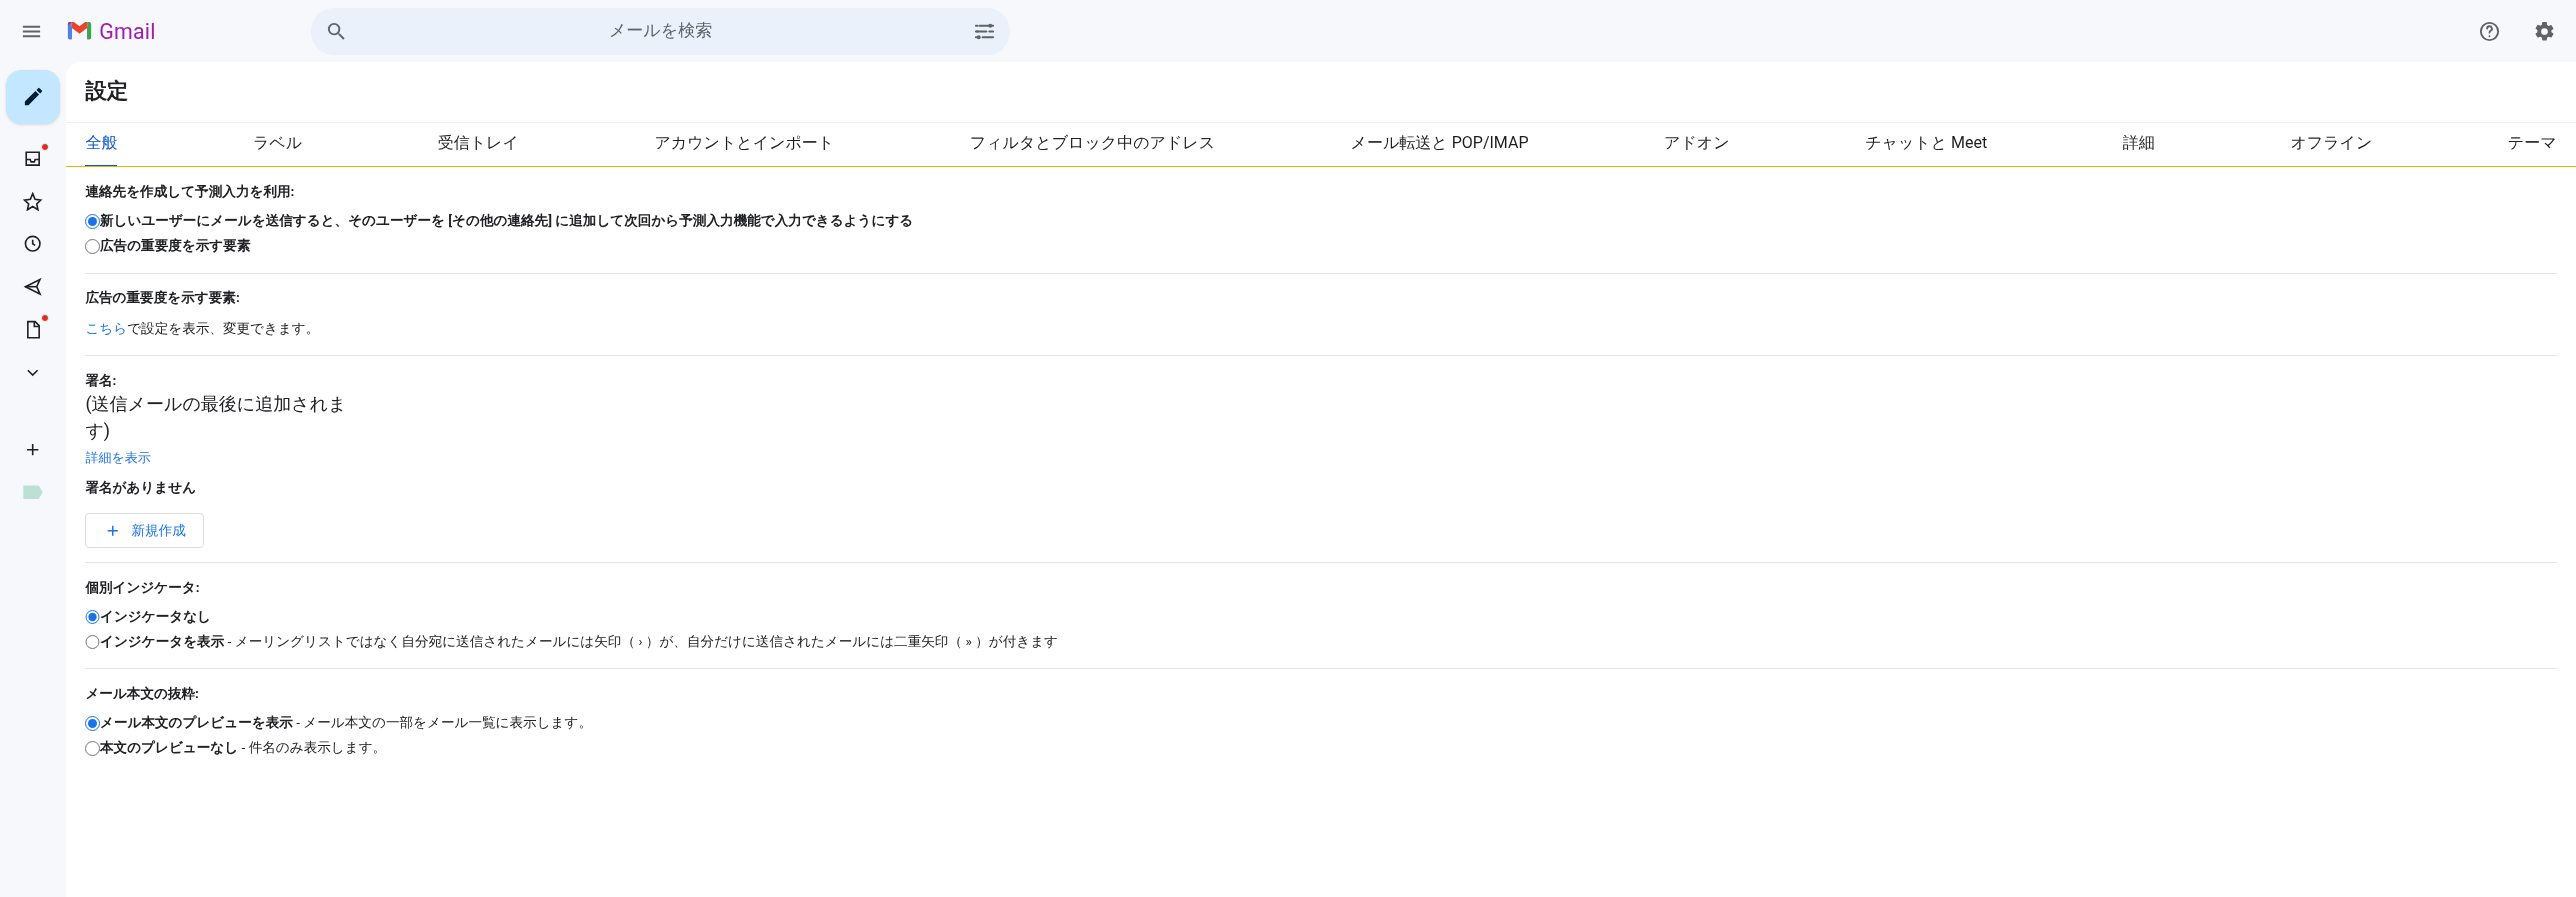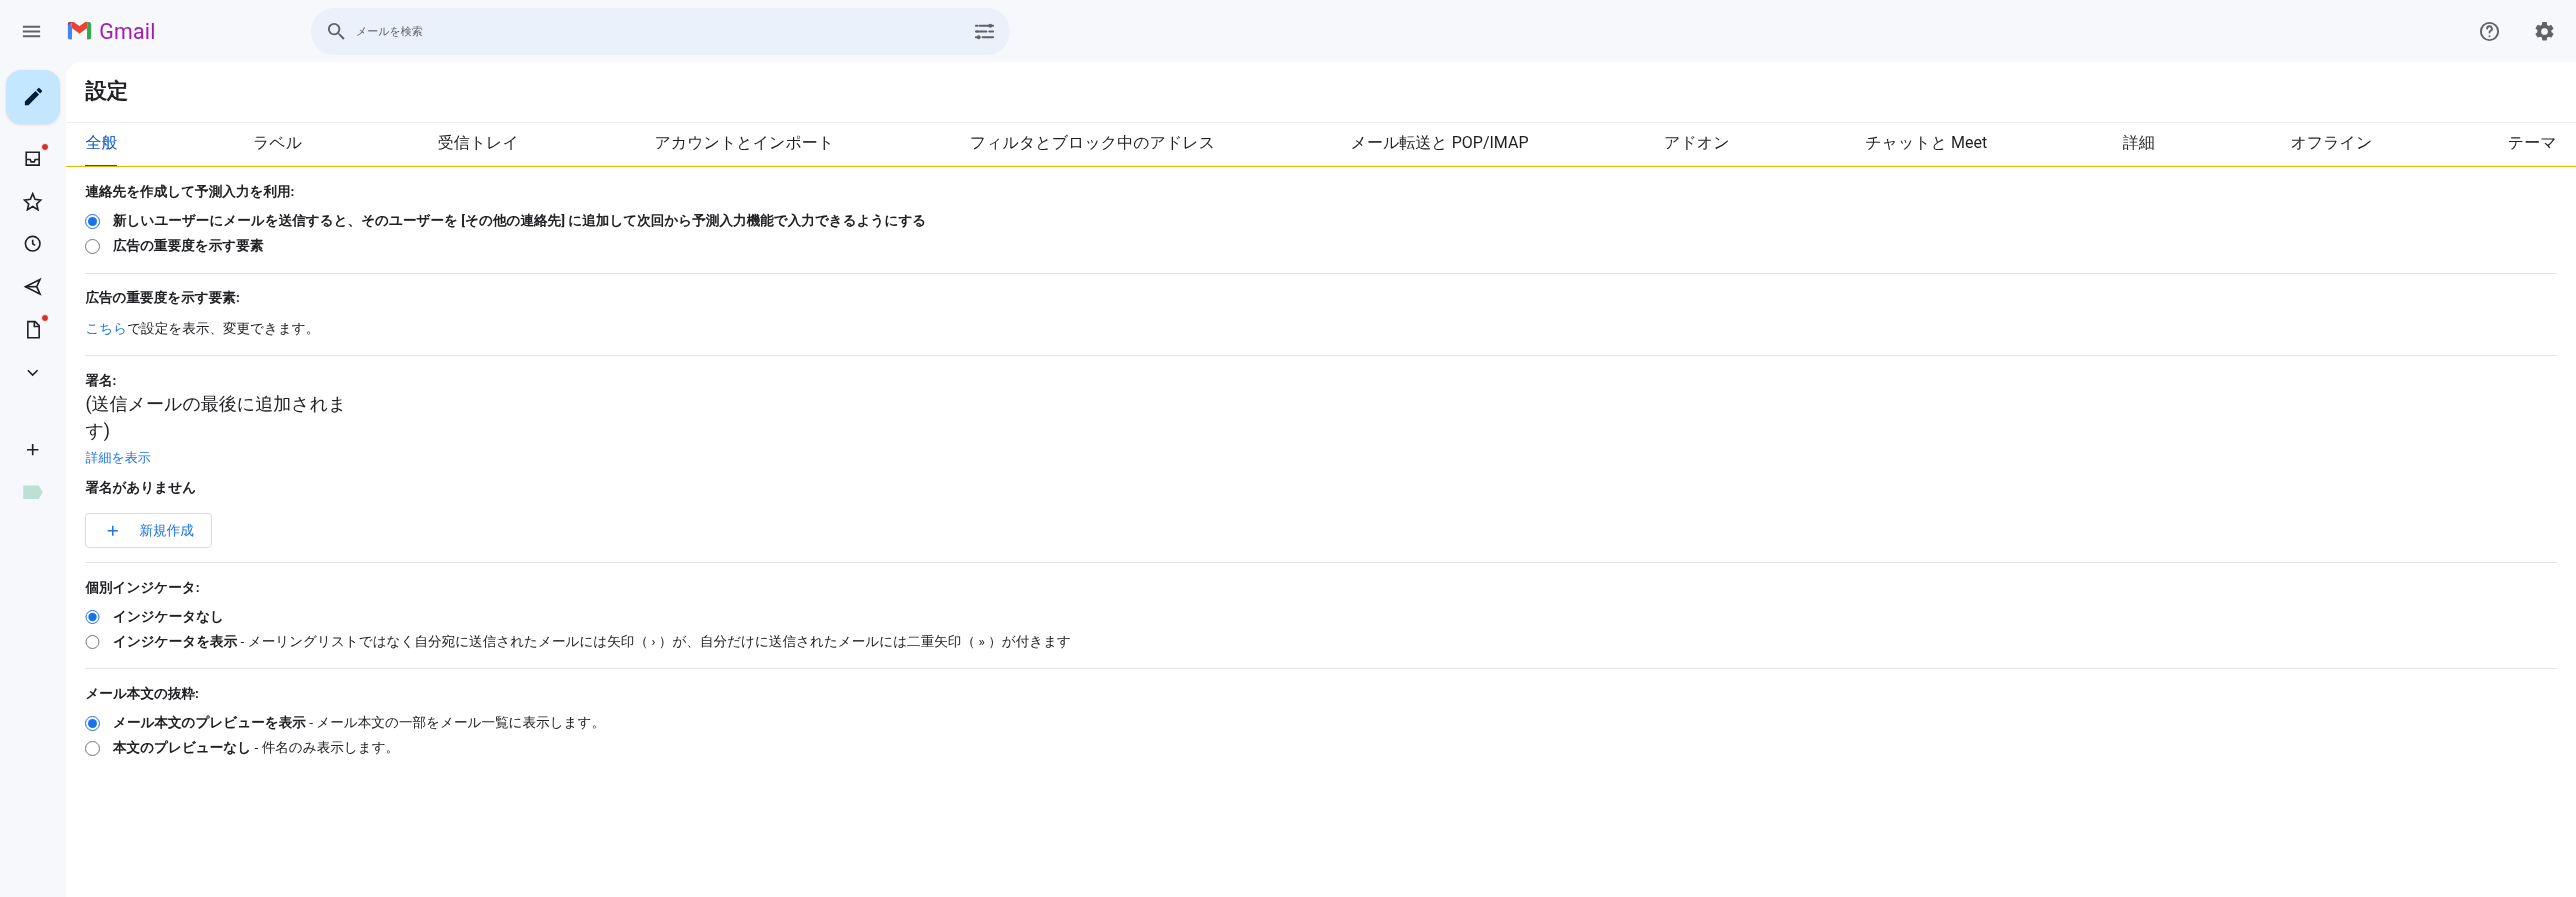--- a/index.html
+++ b/index.html
@@ -39,23 +39,24 @@
     display: flex;
     align-items: center;
     padding: 0 5.8px;
     margin-left: 9.7px;
   }
   .search-bar .icon-btn { width: 39px; height: 39px; }
   .search-bar input {
     flex: 1;
     border: none;
     background: transparent;
-    font-size: 11px;
+    font-size: 17px;
     outline: none;
     color: #8b5cf6;
+    text-align: center;
   }
   .search-bar input::placeholder { color: #5f6368; }
   .header-spacer { flex: 1; }
 
   
   .body-row { display: flex; height: calc(100% - 62px); }
   .nav-rail {
     width: 66px;
     display: flex;
     flex-direction: column;
@@ -152,36 +153,36 @@
     flex-shrink: 0;
     line-height: 1.5;
   }
   .setting-label-col .label-main { font-weight: 700; }
   .setting-label-col .label-sub { font-size: 18px; font-weight: 400; color: #202124; }
   .setting-label-col .link { color: #1a73e8; font-size: 13px; cursor: pointer; display: inline-block; margin-top: 3.9px; }
   .setting-value-col {
     flex: 1;
     line-height: 1.9;
   }
-  .radio-line { display: flex; align-items: flex-start; gap: 13px; line-height: 1.7; margin-bottom: 1.9px;}
+  .radio-line { display: flex; align-items: flex-start; gap: 0; line-height: 1.7; margin-bottom: 1.9px;}
   .radio-line input[type=radio] { margin-top: 4.9px; accent-color: #1a73e8; width: 14.6px; height: 14.6px; flex-shrink:0; }
   .radio-line .opt-label { font-weight: 700; }
   .radio-line .opt-desc  { font-weight: 400; }
   .no-sig { font-weight: 700; }
   .new-btn {
     margin-top: 11.7px;
     border: 1px solid #dadce0;
     background: #fff;
     border-radius: 3.9px;
     padding: 7.8px 17.5px;
     color: #1a73e8;
     font-size: 13.6px;
     display: inline-flex;
     align-items: center;
-    gap: 18px;
+    gap: 10px;
     cursor: pointer;
     font-weight: 500;
   }
   .new-btn svg { width: 17.5px; height: 17.5px; }
   .inline-link { color: #1a73e8; cursor: pointer; }
 </style>
 </head>
 <body>
 
 <div class="header">

